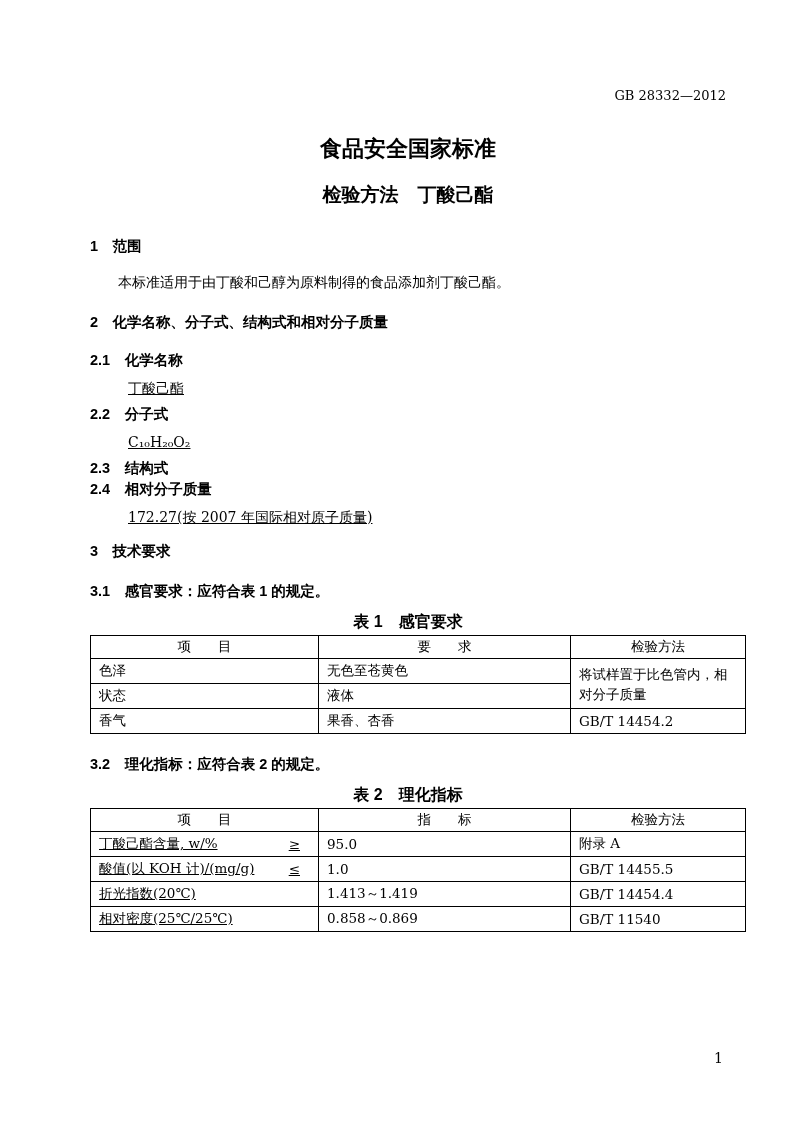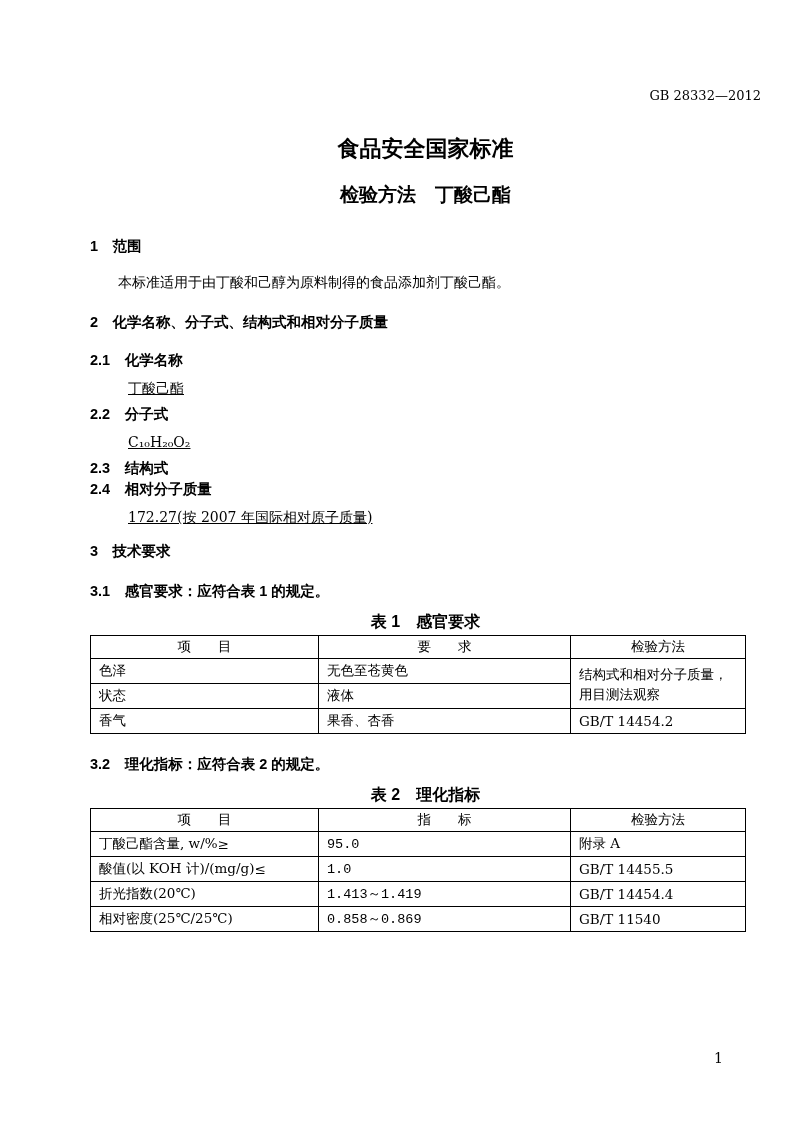--- a/index.html
+++ b/index.html
@@ -4,21 +4,21 @@
 <style>
   * { margin:0; padding:0; box-sizing:border-box; }
   html,body { background:#fff; }
   .page {
     position:relative;
     width:793px; height:1122px;
     background:#ffffff;
     color:#000;
     font-family:"DejaVu Serif","Liberation Serif",serif;
     font-size:14px;
-    padding:88px 32px 0 90px;
+    padding:88px 67px 0 90px;
     overflow:hidden;
   }
   .doc-number {
     text-align:right;
     font-size:13px;
     line-height:16px;
   }
   .title {
     margin-top:30px;
     text-align:center;
@@ -94,24 +94,26 @@
     padding:3px 8px;
     height:22px;
     vertical-align:middle;
     text-align:left;
   }
   td.method-merged {
     vertical-align:top;
     line-height:20px;
     padding-top:4px;
   }
-  td.center { text-align:center;font-family:Liberation Mono, monospace; }
+  td.center { text-align:center; }
   .item-flex {
     display:flex;
+    justify-content:space-between;
     align-items:center;
+    text-decoration:underline;
   }
   .item-flex .sym { padding-right:10px; }
   .page-number {
     position:absolute;
     top:1050px;
     right:70px;
     font-size:14px;
   }
 </style>
 </head>
@@ -155,21 +157,21 @@
       <tr>
         <th>项　　目</th>
         <th>要　　求</th>
         <th>检验方法</th>
       </tr>
     </thead>
     <tbody>
       <tr>
         <td>色泽</td>
         <td>无色至苍黄色</td>
-        <td rowspan="2" class="method-merged">结构式和相对分子质量，用目测法观察</td>
+        <td rowspan="2" class="method-merged">将试样置于比色管内，相对分子质量</td>
       </tr>
       <tr>
         <td>状态</td>
         <td>液体</td>
       </tr>
       <tr>
         <td>香气</td>
         <td>果香、杏香</td>
         <td>GB/T 14454.2</td>
       </tr>

